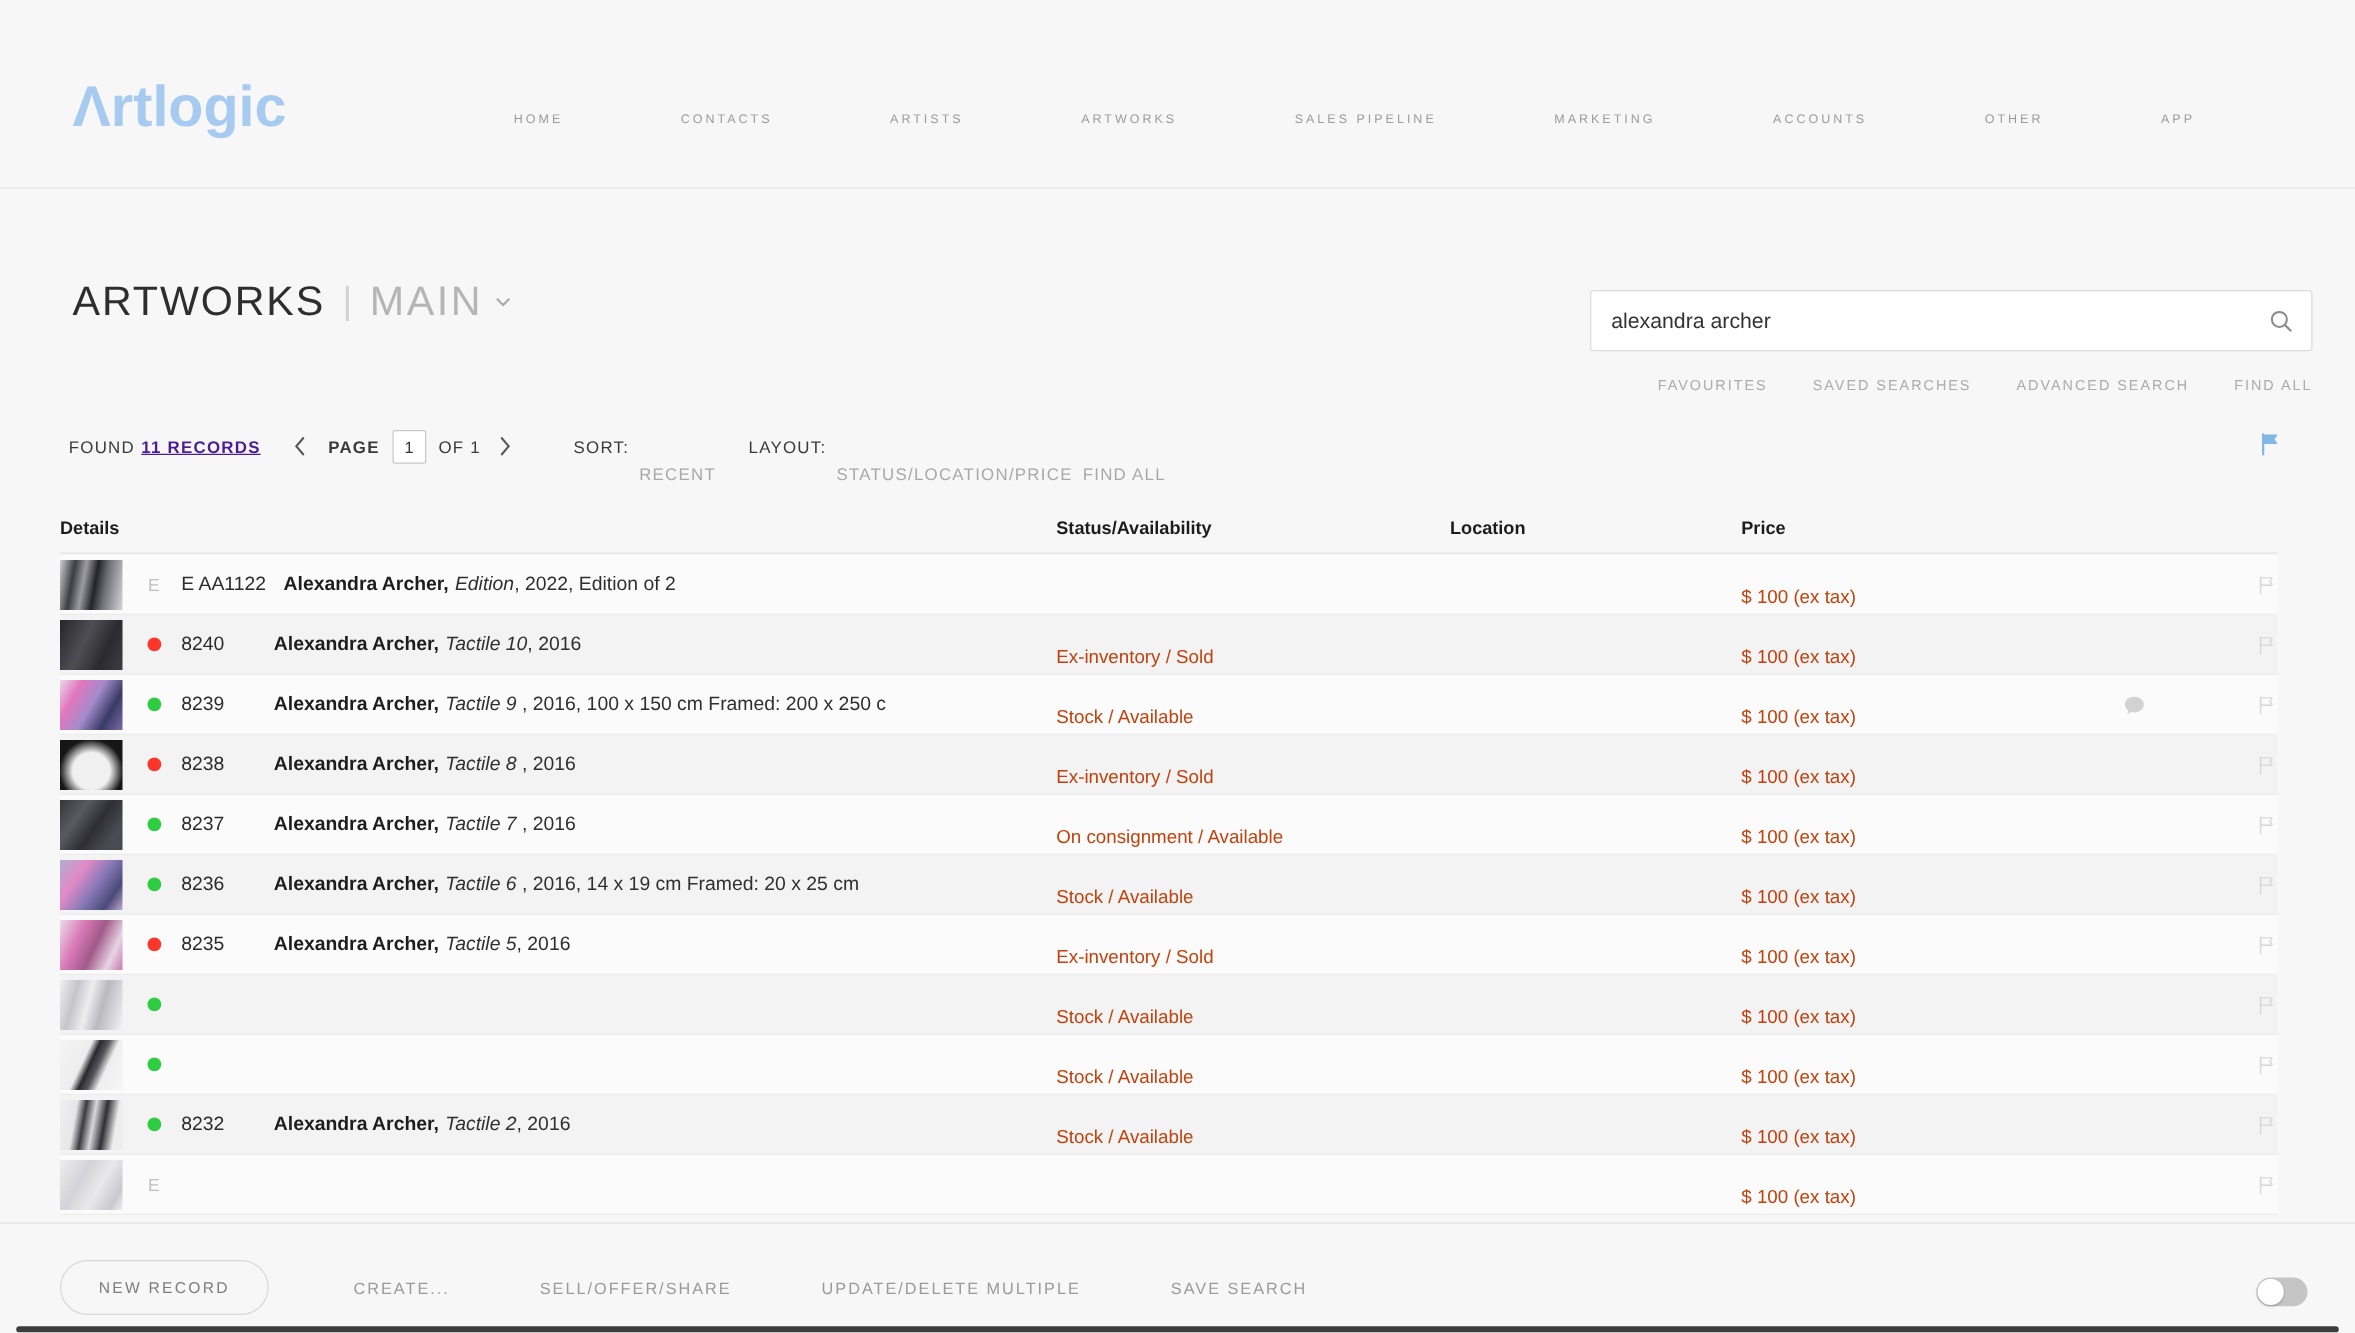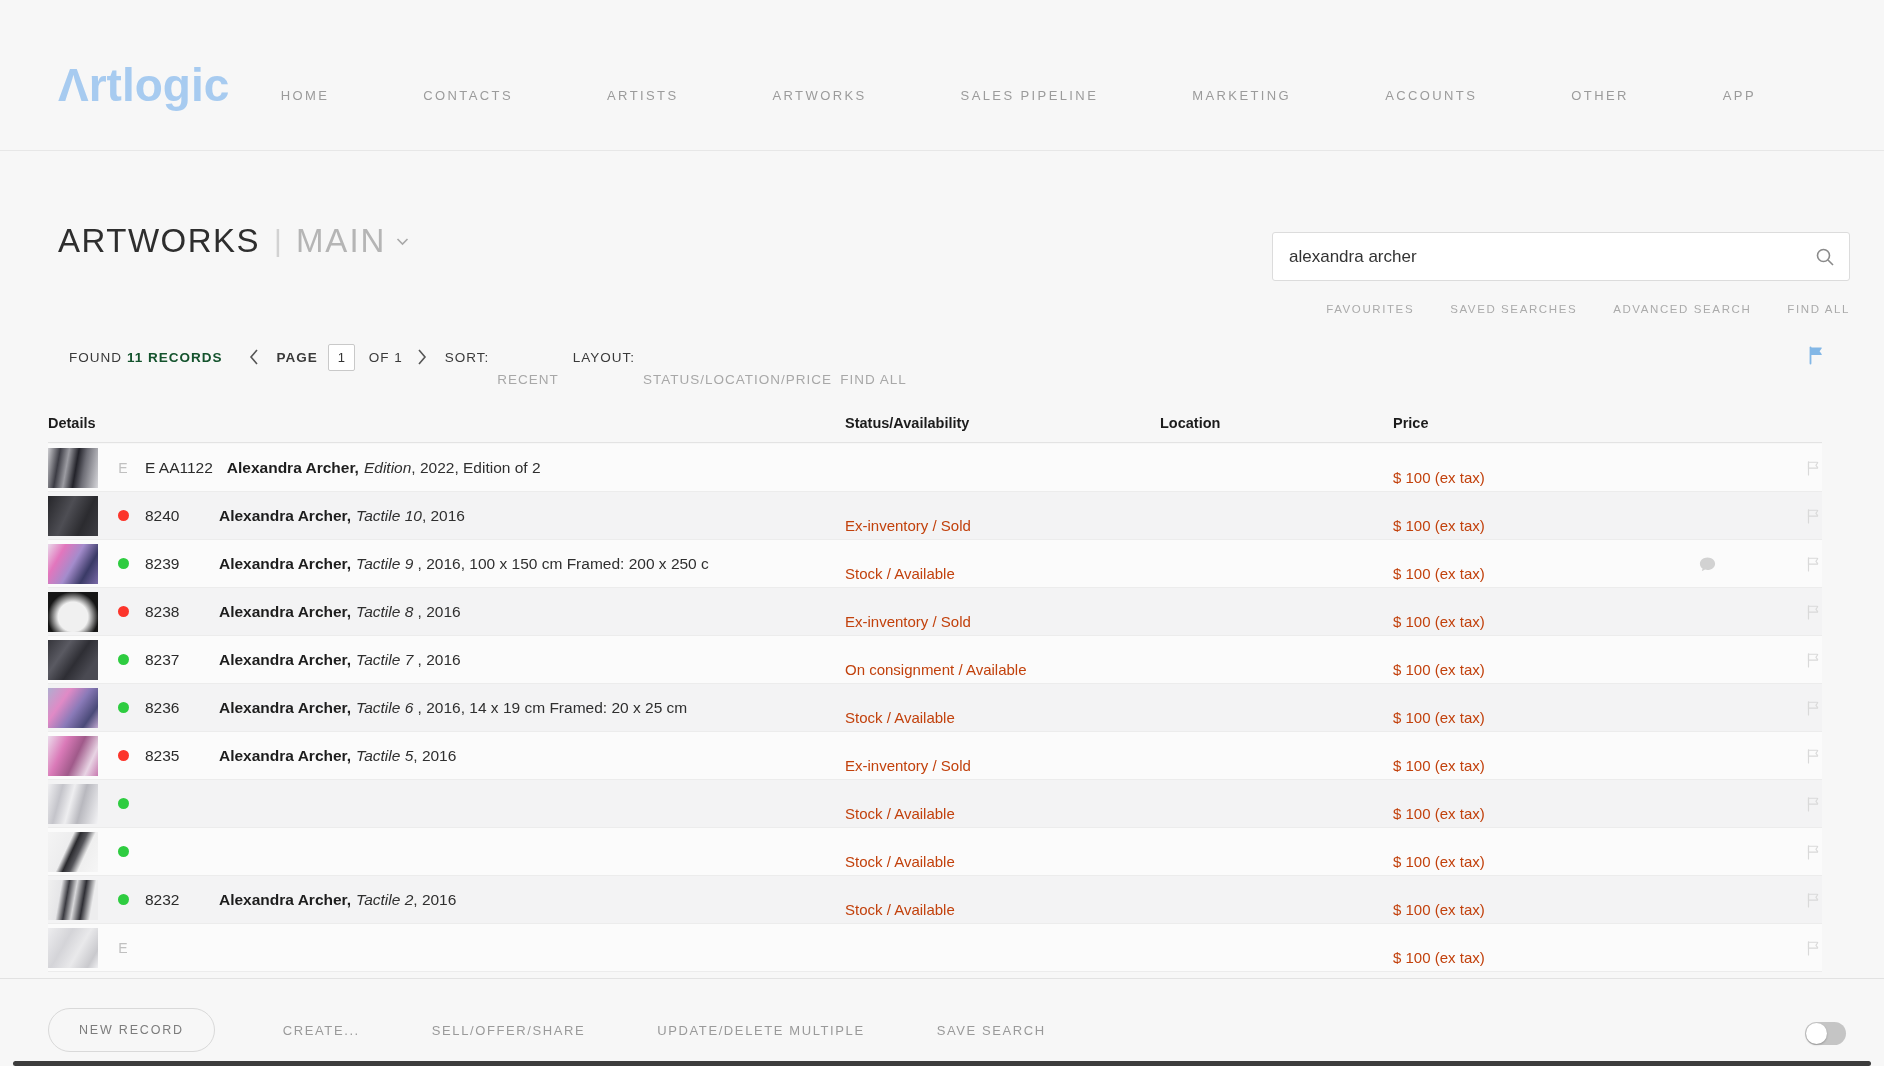--- a/index.html
+++ b/index.html
@@ -15,21 +15,21 @@
   .logo {
     position:absolute; left:58px; top:58px;
     font-size:46px; font-weight:bold; color:#a7cbf0; letter-spacing:0;
     cursor:pointer;
   }
   .nav {
     position:absolute; right:34px; top:84px;
     display:flex; align-items:center; gap:46px;
   }
   .nav span {
-    font-size:13px; letter-spacing:2.4px; color:#9b9b9b; cursor:pointer;
+    font-size:10px; letter-spacing:2.4px; color:#9b9b9b; cursor:pointer;
     white-space:nowrap;
     padding-left:48px;
   }
   .nav .person { width:22px; height:22px; display:inline-flex; }
   .header-divider {
     position:absolute; top:150px; left:0; right:0; height:1px; background:#e7e7e7;
   }
   
   .page-title {
     position:absolute; left:58px; top:222px;
@@ -54,22 +54,22 @@
   .search-links {
     position:absolute; top:303px; right:34px;
     display:flex; gap:36px;
   }
   .search-links span { font-size:11.5px; letter-spacing:1.6px; color:#ababab; cursor:pointer; }
   
   .toolbar {
     position:absolute; left:55px; top:342px; height:30px;
     display:flex; align-items:center;
   }
-  .toolbar .lbl { font-size:13.5px; letter-spacing:1px; color:#3a3a3a;margin-left:14px; }
-  .toolbar .strong { font-weight:bold; color:#14532d; margin-left:5px; }
+  .toolbar .lbl { font-size:13.5px; letter-spacing:1px; color:#3a3a3a; }
+  .toolbar .strong { font-weight:bold; color:#4c1d95; margin-left:5px;text-decoration:underline; }
   .toolbar .val { font-size:13.5px; letter-spacing:1px; color:#a8a8a8; margin-left:8px;margin-top:44px; }
   .pg-chev { display:inline-flex; cursor:pointer; padding:4px; }
   .pg-prev { margin-left:22px; }
   .page-lbl { margin-left:14px;font-weight:bold; }
   .page-input {
     width:27px; height:27px; margin-left:10px; text-align:center;
     border:1px solid #c9c9c9; border-radius:2px; background:#fff;
     font-family:"Liberation Sans", sans-serif; font-size:13px; color:#333;
   }
   .of-lbl { margin-left:10px; }

